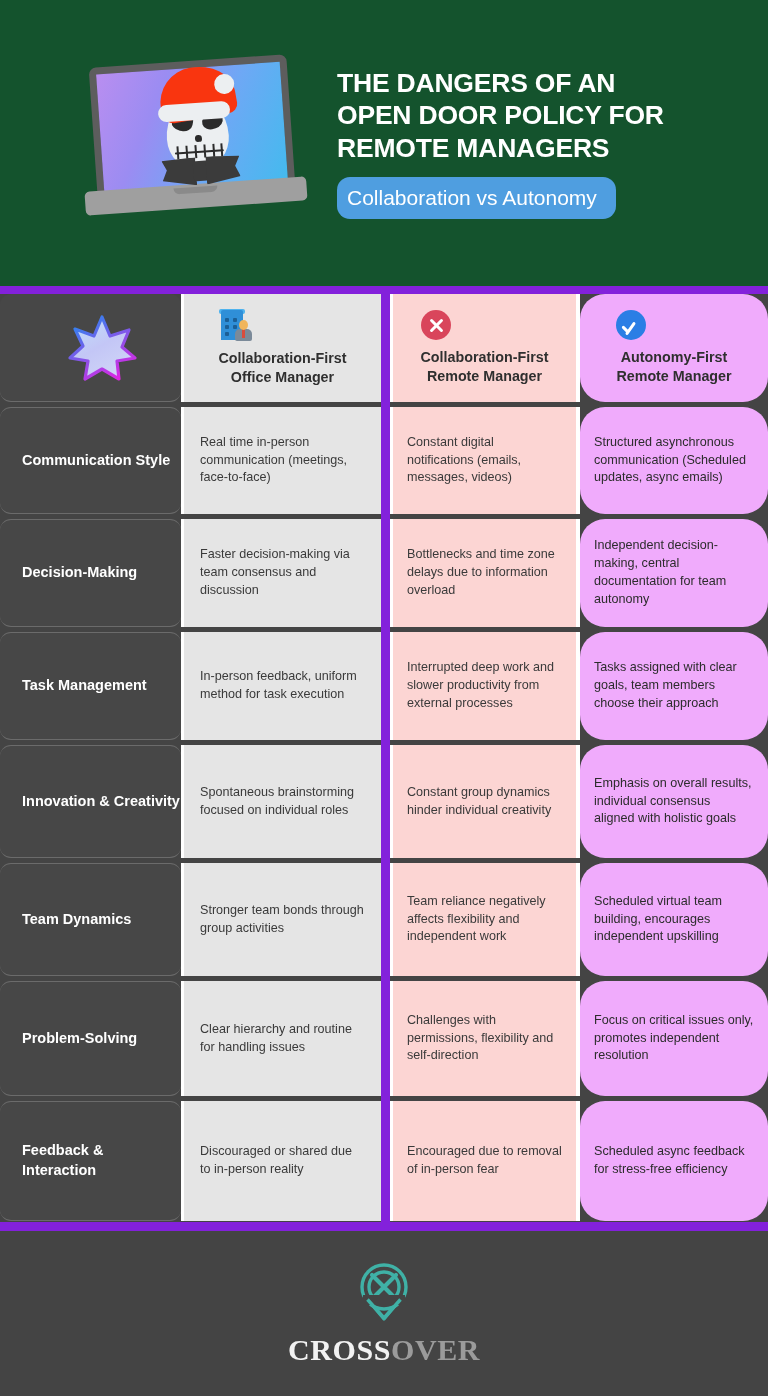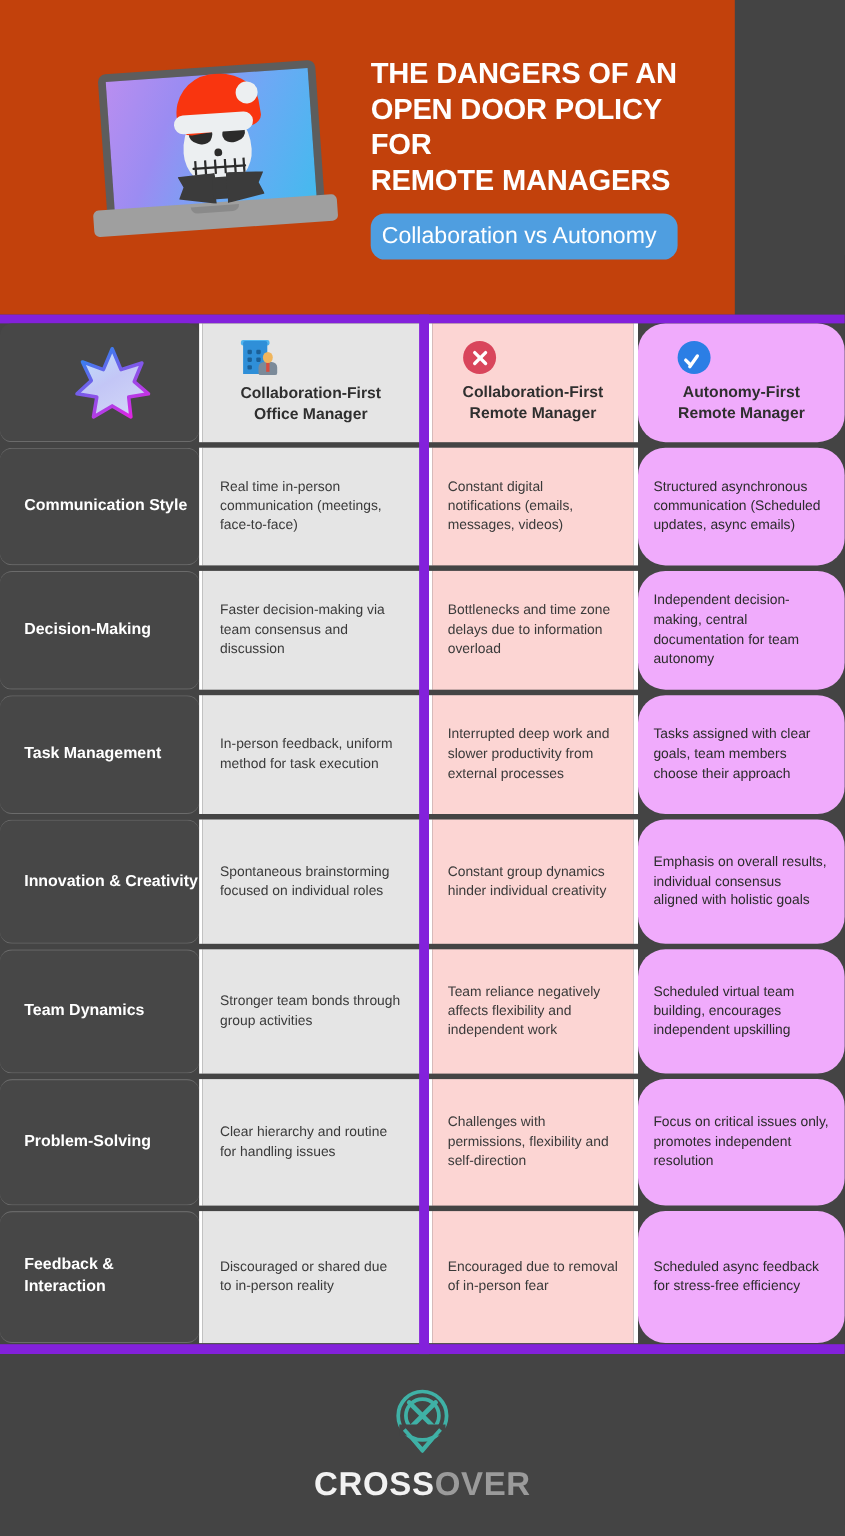--- a/index.html
+++ b/index.html
@@ -6,22 +6,22 @@
   html, body {
     width:768px; height:1396px;
     background:#3F3F3F;
     font-family:"Liberation Sans", sans-serif;
     overflow:hidden;
   }
   .page { position:relative; width:768px; height:1396px; background:#444444; }
 
   
   .header {
-    position:absolute; left:0; top:0; width:668px; height:286px;
-    background:#c2410c;
+    position:absolute; left:0; top:0; width:768px; height:286px;
+    background:#14532d;
     display:flex; align-items:center;
   }
   .hero-art {
     width:230px; height:185px; margin-left:85px; margin-top:4px;
     position:relative; flex:0 0 auto;
   }
   .laptop-body {
     position:absolute; left:8px; top:8px; width:198px; height:132px;
     background:#4a4a4a; border:7px solid #5d5d5d; border-radius:7px;
     transform:rotate(-4deg);
@@ -176,21 +176,21 @@
   .badge.check .s1 { left:8px;  top:15px; width:3px; height:9px;  transform:rotate(-45deg); }
   .badge.check .s2 { left:13px; top:11px; width:3px; height:15px; transform:rotate(35deg); }
 
   
   .footer {
     position:absolute; left:0; top:1231px; width:768px; height:165px;
     background:#444444; display:flex; flex-direction:column;
     align-items:center; justify-content:center;
   }
   .logo-mark { width:58px; height:62px; }
-  .logo-text { margin-top:10px; font-size:30px; font-weight:bold; letter-spacing:0.6px; }
+  .logo-text { margin-top:10px; font-size:30px; font-weight:bold; letter-spacing:0.6px;font-family:Liberation Serif, serif; }
   .logo-text .a { color:#f2f2f2; }
   .logo-text .b { color:#9b9b9b; }
 </style>
 </head>
 <body>
 
 <div class="page">
 
   <div class="header">
     <div class="hero-art">

